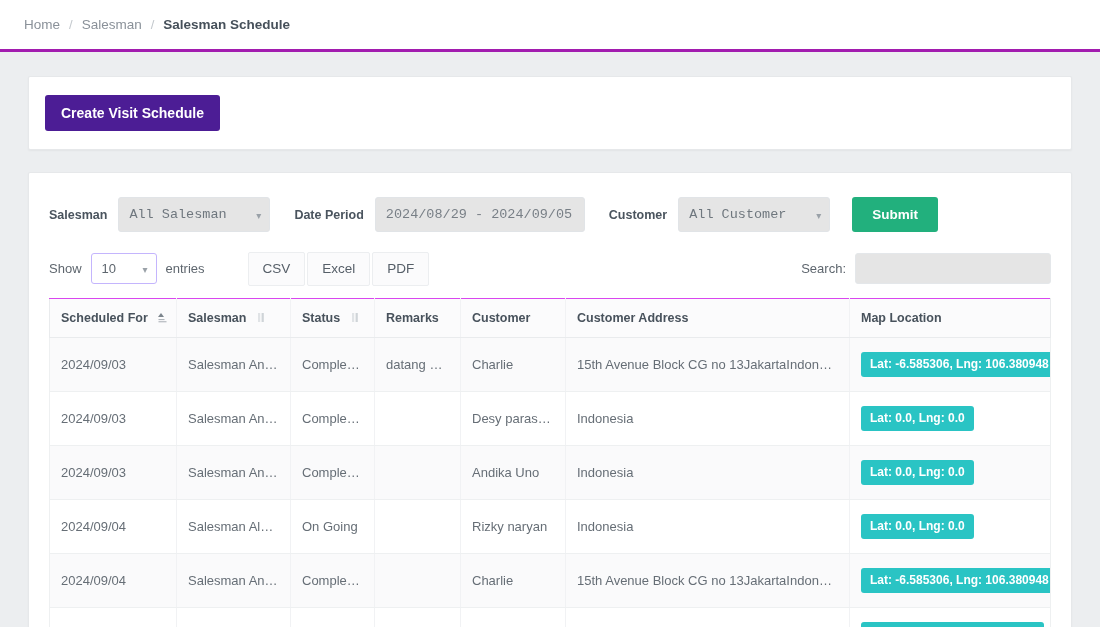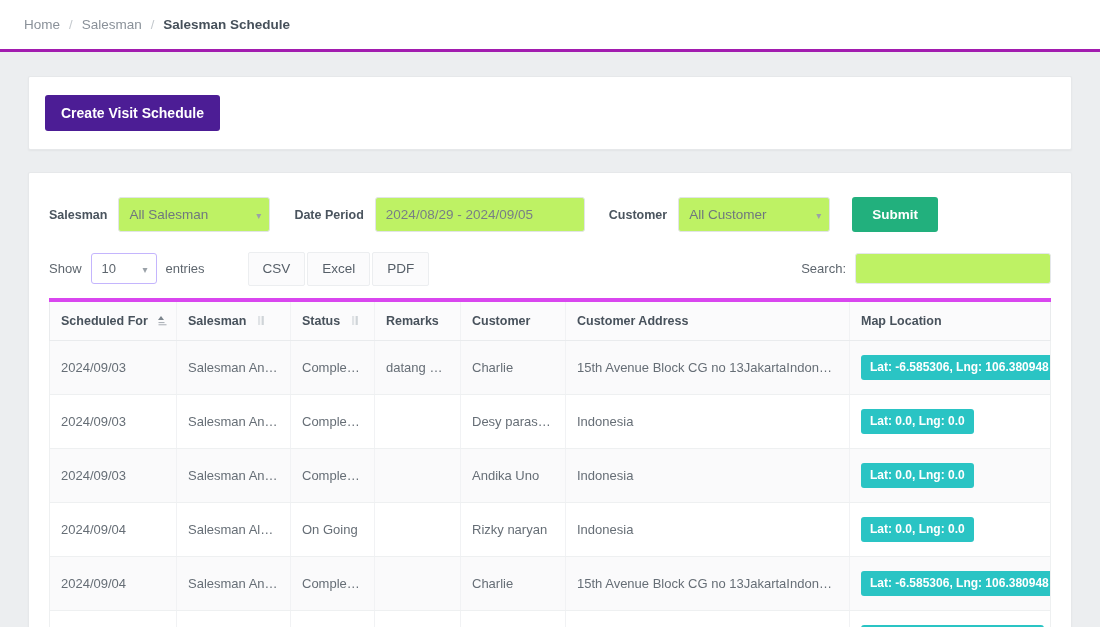--- a/index.html
+++ b/index.html
@@ -63,24 +63,24 @@
     font-size: 12.5px;
     font-weight: bold;
     color: #4a545e;
     margin-right: 11px;
     white-space: nowrap;
   }
   .f-label.sp { margin-left: 24px; }
 
   .select-wrap { position: relative; display: inline-block; }
   select.ctl, input.ctl {
-    font-family: Liberation Sans, sans-serif;
+    font-family: Liberation Mono, monospace;
     font-size: 13.5px;
     color: #6f777e;
-    background: #bef264;
+    background: #e5e5e5;
     border: 1px solid #e1e4e7;
     border-radius: 3px;
     height: 35px;
     padding: 0 10px;
     outline: none;
     -webkit-appearance: none;
     appearance: none;
   }
   select.ctl { width: 152px; padding-right: 26px; cursor: pointer; }
   .sel-caret {
@@ -134,21 +134,21 @@
   .search-grp label { font-size: 13px; color: #5e666e; margin-right: 9px; }
   input.search-ctl {
     width: 196px; height: 31px; font-size: 13px;
     border: 1px solid #e4e7ea;
   }
 
   
   table.dt { width: 100%; border-collapse: collapse; table-layout: fixed; }
   table.dt th {
     background: #fbfbfc;
-    border-top: 4px solid #d946ef;
+    border-top: 1px solid #d946ef;
     border-bottom: 1px solid #e9ebed;
     border-right: 1px solid #f1f2f4;
     color: #48525c;
     font-size: 12.5px;
     font-weight: bold;
     text-align: left;
     padding: 12px 11px;
     position: relative;
     white-space: nowrap;
   }

